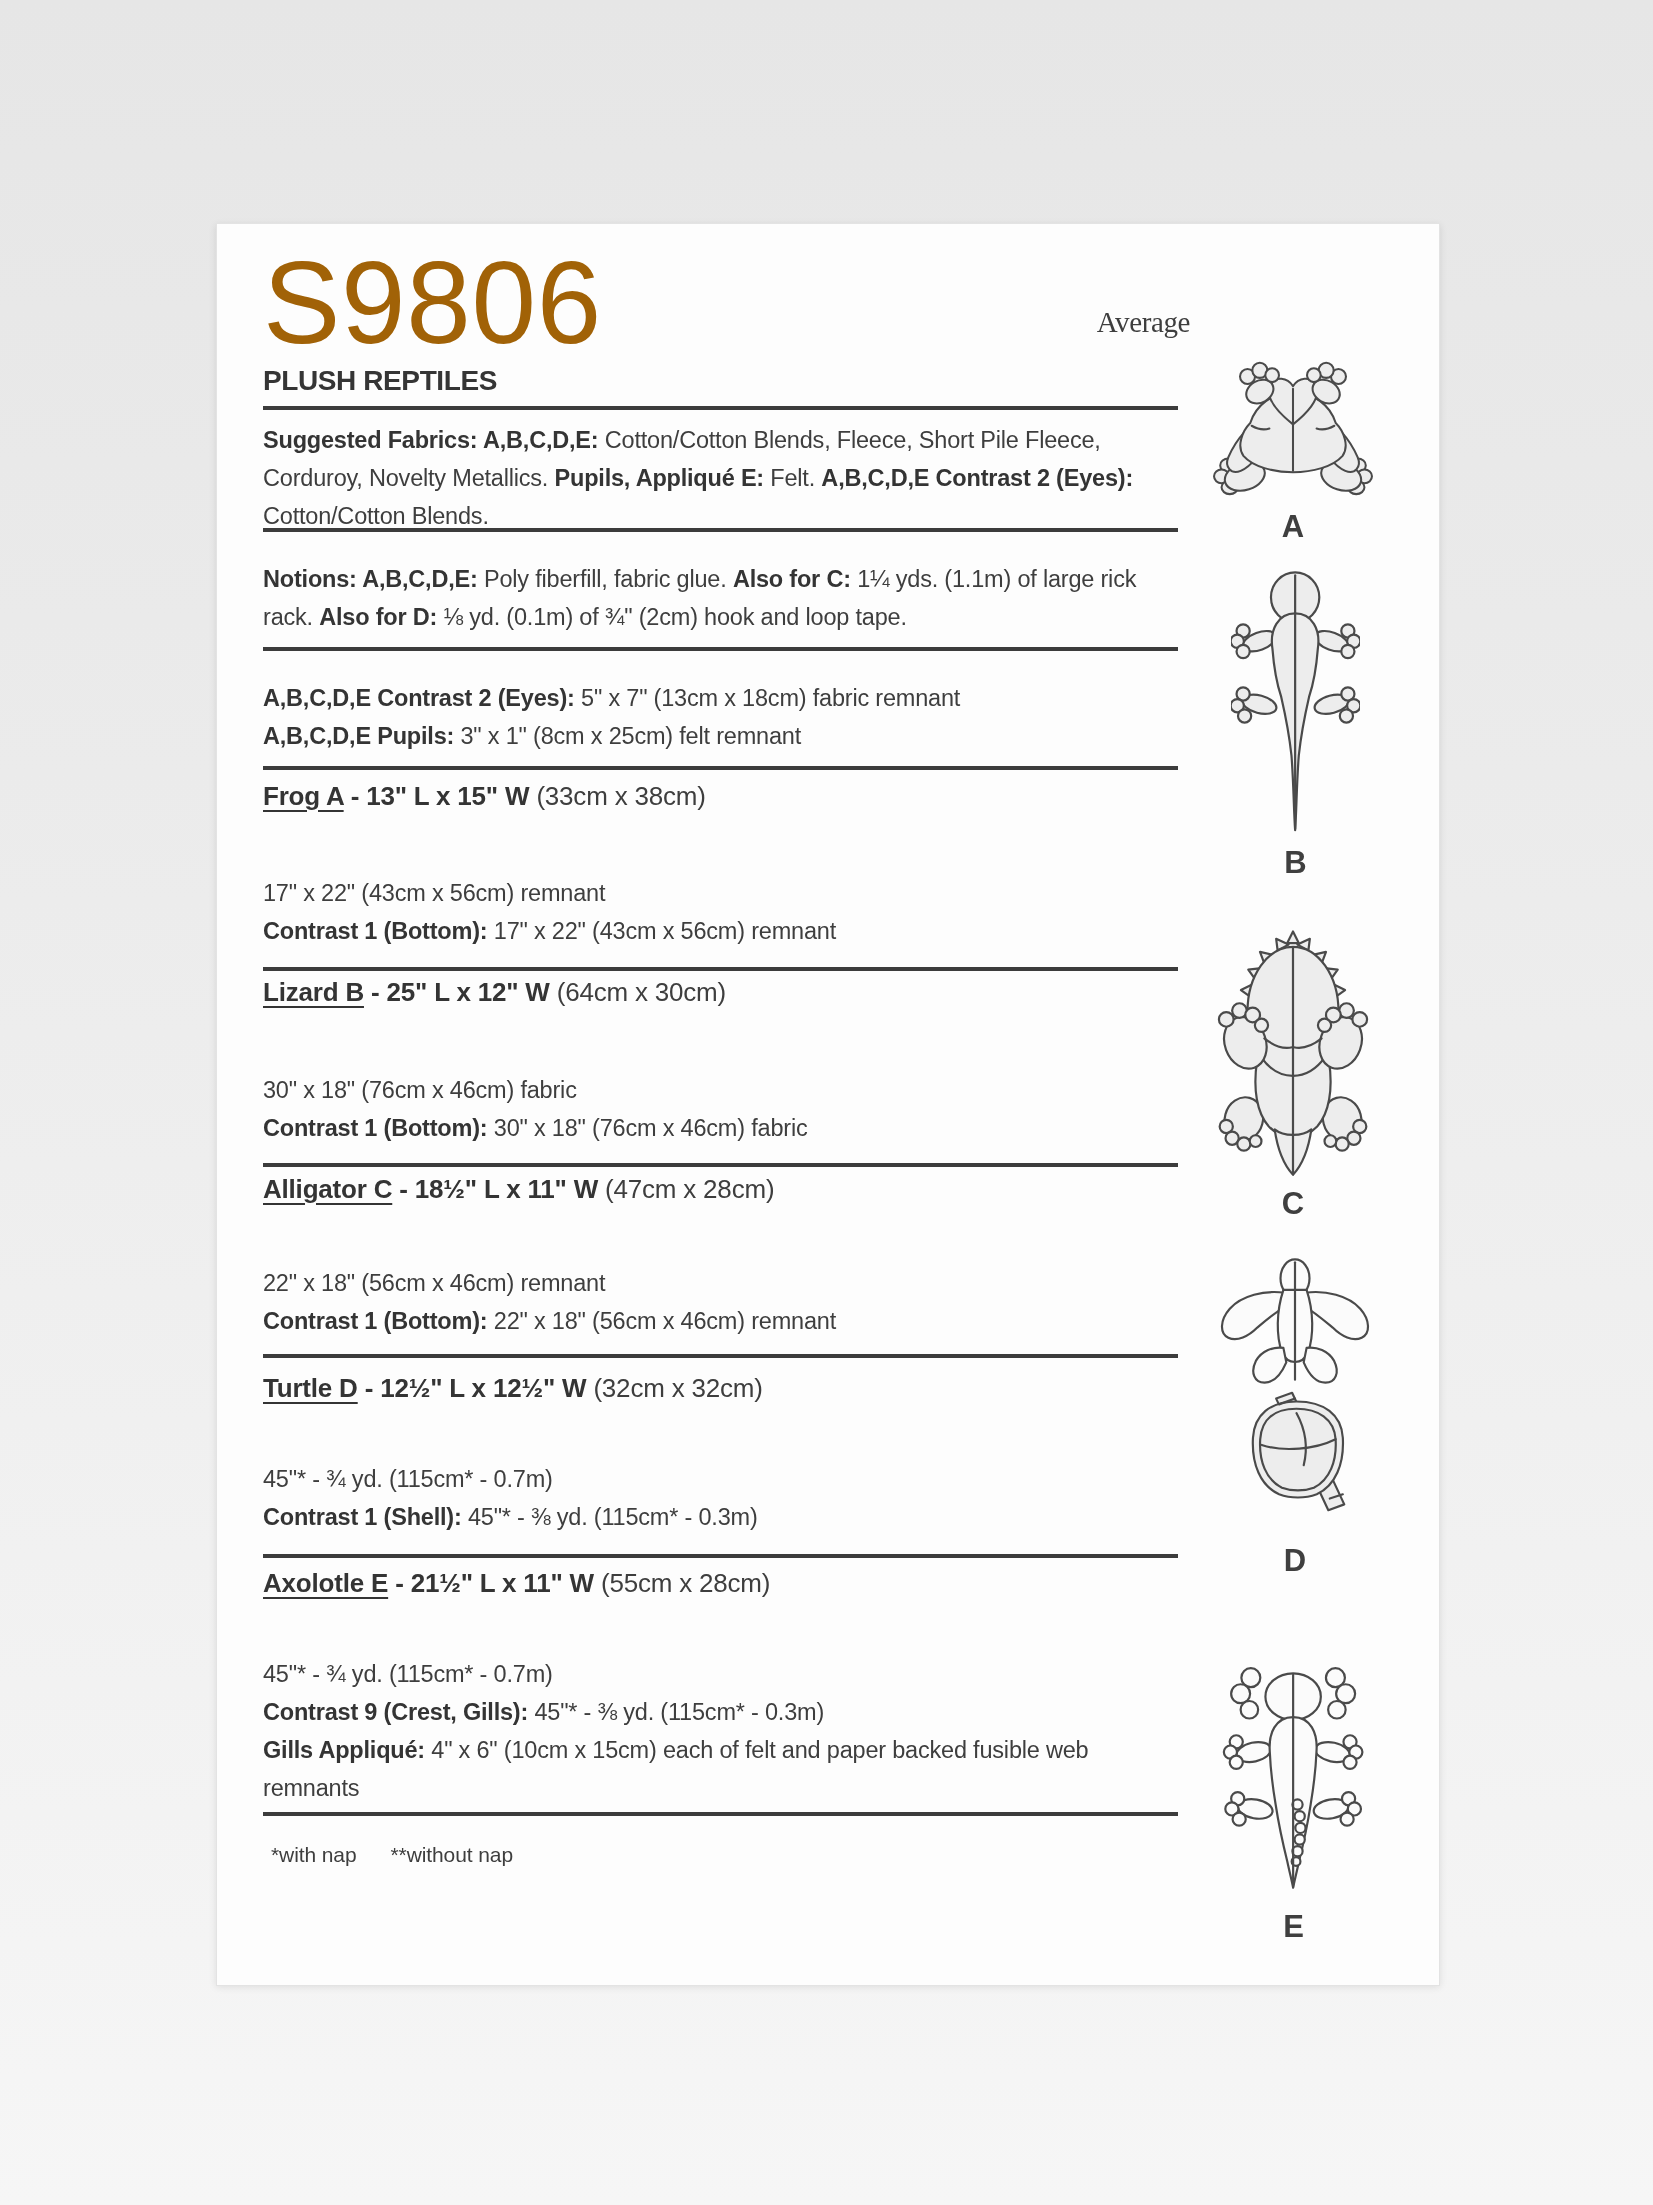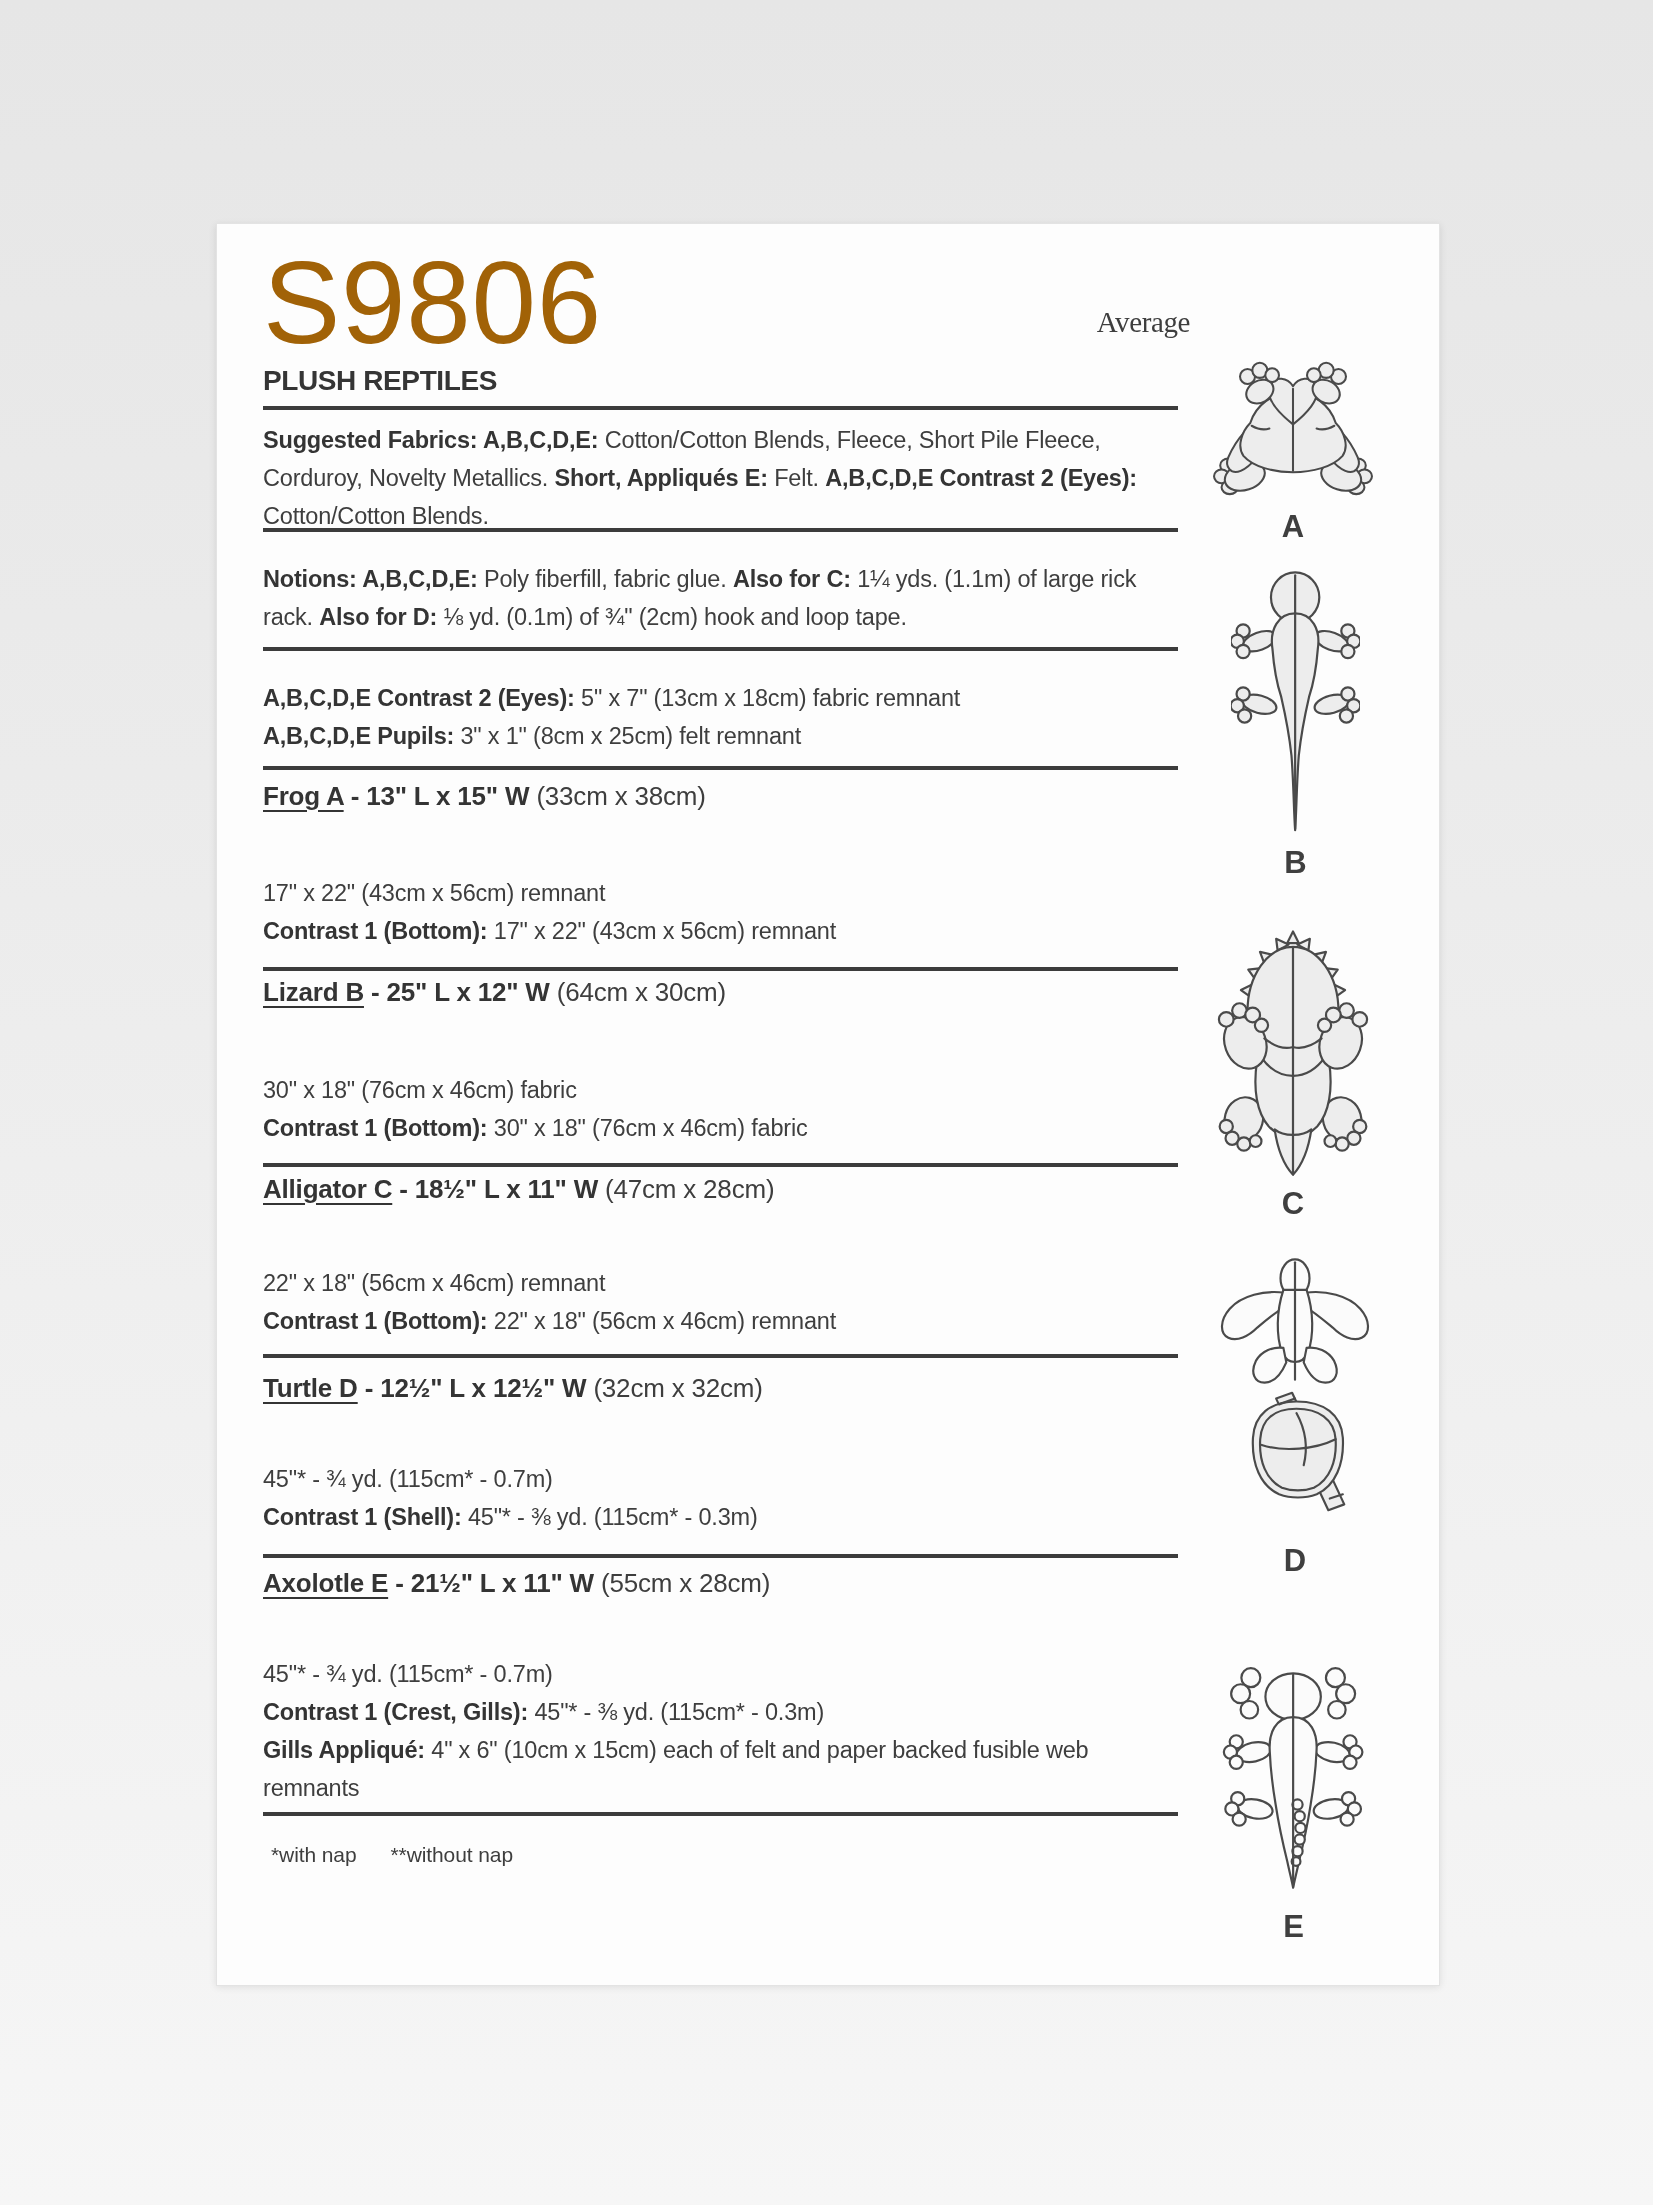--- a/index.html
+++ b/index.html
@@ -55,21 +55,21 @@
 <div class="page">
 
   <div class="text-col">
 
     <div class="pattern-number">S9806</div>
     <div class="difficulty">Average</div>
     <div class="doc-title">PLUSH REPTILES</div>
 
     <div class="rule" style="top:182px"></div>
 
-    <p class="para" style="top:173px"><b>Suggested Fabrics: A,B,C,D,E:</b><span> Cotton/Cotton Blends, Fleece, Short Pile Fleece, Corduroy, Novelty Metallics. </span><b>Short, Appliqués E:</b><span> Felt. </span><b>A,B,C,D,E Contrast 2 (Eyes):</b><span> Cotton/Cotton Blends.</span></p>
+    <p class="para" style="top:173px"><b>Suggested Fabrics: A,B,C,D,E:</b><span> Cotton/Cotton Blends, Fleece, Short Pile Fleece, Corduroy, Novelty Metallics. </span><b>Pupils, Appliqué E:</b><span> Felt. </span><b>A,B,C,D,E Contrast 2 (Eyes):</b><span> Cotton/Cotton Blends.</span></p>
 
     <div class="rule" style="top:304px"></div>
 
     <p class="para" style="top:312px"><b>Notions: A,B,C,D,E:</b><span> Poly fiberfill, fabric glue. </span><b>Also for C:</b><span> 1¼ yds. (1.1m) of large rick rack. </span><b>Also for D:</b><span> ⅛ yd. (0.1m) of ¾" (2cm) hook and loop tape.</span></p>
 
     <div class="rule" style="top:423px"></div>
 
     <p class="para" style="top:431px">
       <span class="bodyline"><b>A,B,C,D,E Contrast 2 (Eyes):</b><span> 5" x 7" (13cm x 18cm) fabric remnant</span></span>
       <span class="bodyline"><b>A,B,C,D,E Pupils:</b><span> 3" x 1" (8cm x 25cm) felt remnant</span></span>
@@ -101,21 +101,21 @@
     <div class="sec-header" style="top:1149px"><span class="u">Turtle D</span><span> - 12½" L x 12½" W </span><span class="metric">(32cm x 32cm)</span></div>
     <p class="para" style="top:1212px">
       <span class="bodyline">45"* - ¾ yd. (115cm* - 0.7m)</span>
       <span class="bodyline"><b>Contrast 1 (Shell):</b><span> 45"* - ⅜ yd. (115cm* - 0.3m)</span></span>
     </p>
     <div class="rule" style="top:1330px"></div>
 
     <div class="sec-header" style="top:1344px"><span class="u">Axolotle E</span><span> - 21½" L x 11" W </span><span class="metric">(55cm x 28cm)</span></div>
     <p class="para" style="top:1407px">
       <span class="bodyline">45"* - ¾ yd. (115cm* - 0.7m)</span>
-      <span class="bodyline"><b>Contrast 1 (Crest, Gills):</b><span> 45"* - ⅜ yd. (115cm* - 0.3m)</span></span>
+      <span class="bodyline"><b>Contrast 9 (Crest, Gills):</b><span> 45"* - ⅜ yd. (115cm* - 0.3m)</span></span>
       <span class="bodyline"><b>Gills Appliqué:</b><span> 4" x 6" (10cm x 15cm) each of felt and paper backed fusible web remnants</span></span>
     </p>
 
     <div class="rule" style="top:1588px"></div>
 
     <p class="footnote" style="top:1598px"><span>*with nap</span><span>**without nap</span></p>
   </div>
 
   <div class="figure" style="left:984px;top:132px;width:184px;">
     <svg width="180" height="147" viewBox="0 0 245 215">

